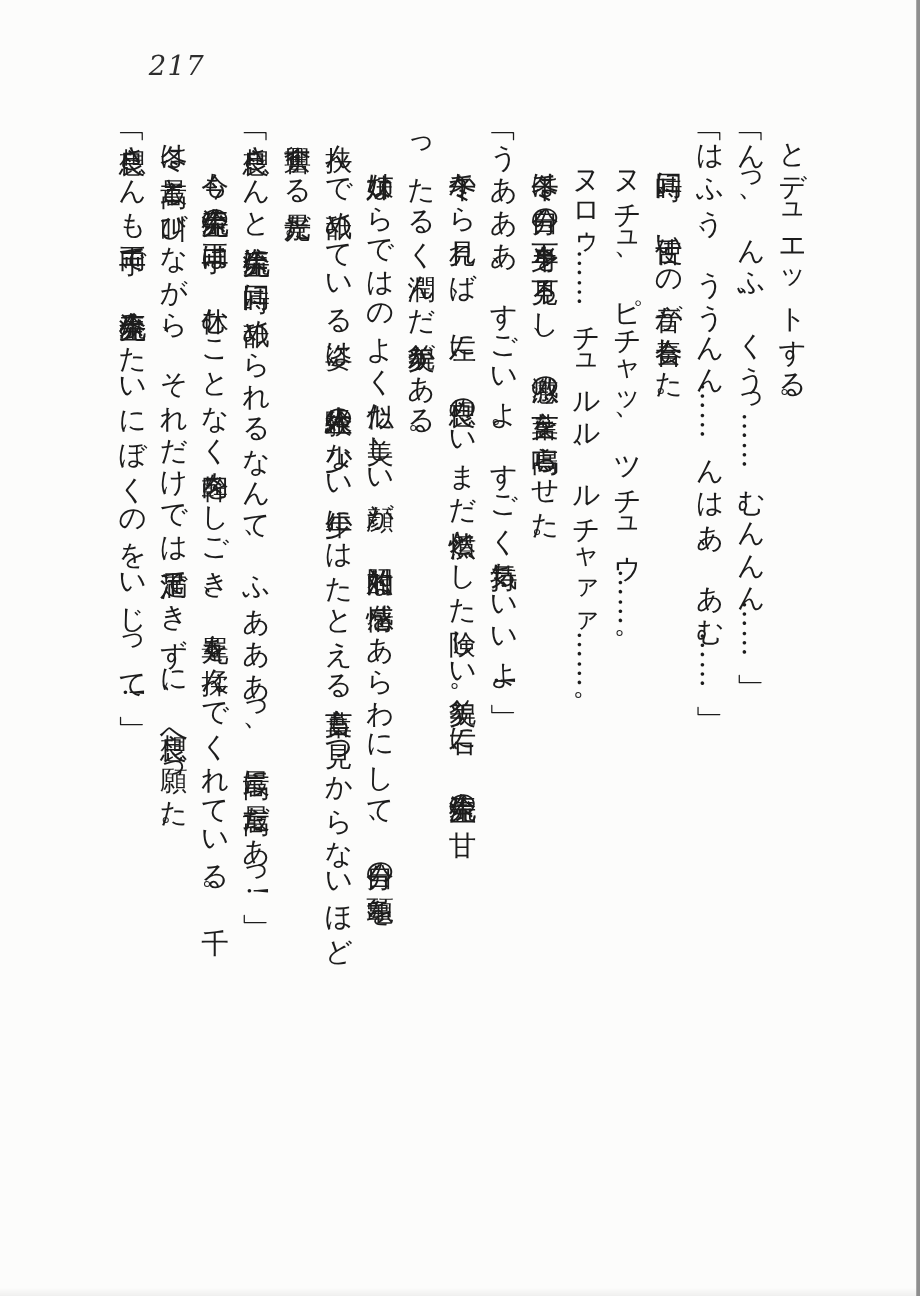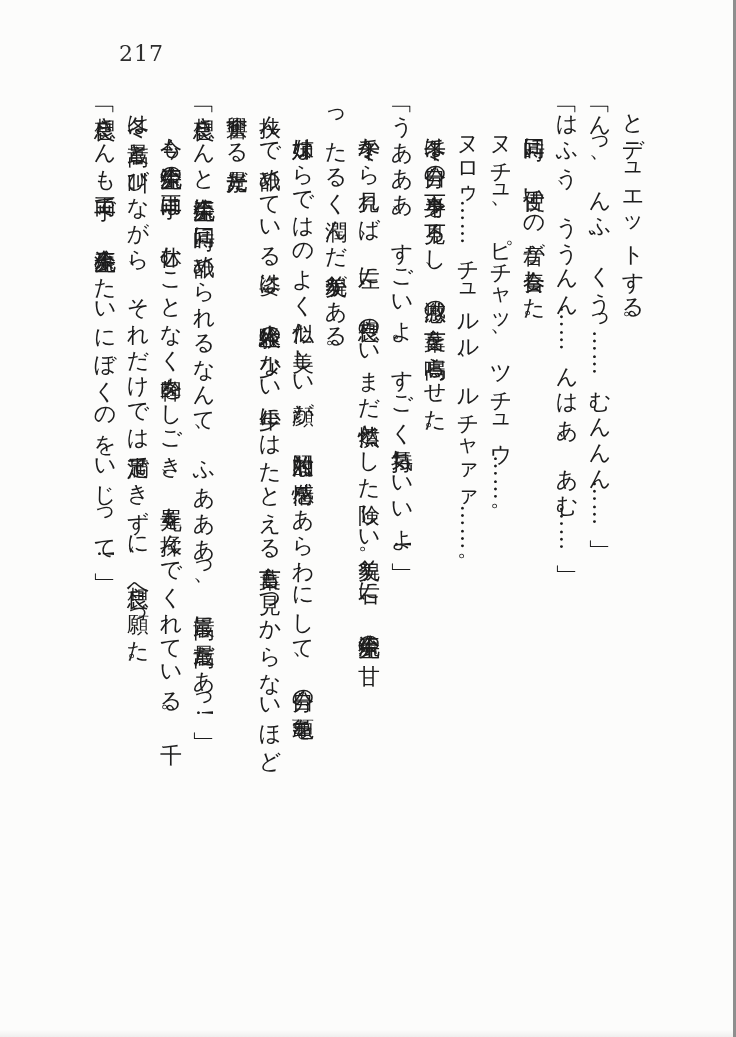--- a/index.html
+++ b/index.html
@@ -16,20 +16,21 @@
   }
   .page {
     position: absolute;
     inset: 0;
     background: #fcfcfb;
   }
   .page-number {
     position: absolute;
     top: 41px;
     left: 119px;
+    font-style: italic;
     font-size: 22px;
     letter-spacing: 1px;
     color: #2e2e2e;
   }
   .text-block {
     position: absolute;
     top: 99px;
     right: 86px;
     height: 896px;
     writing-mode: vertical-rl;

